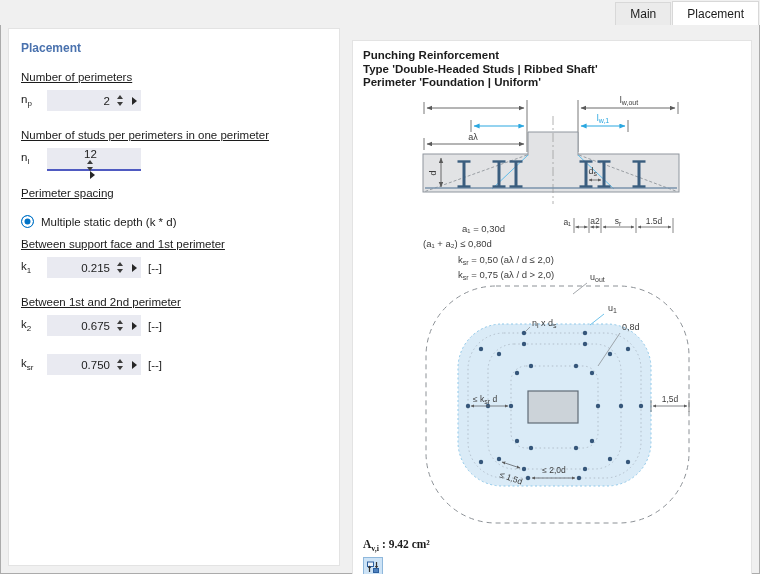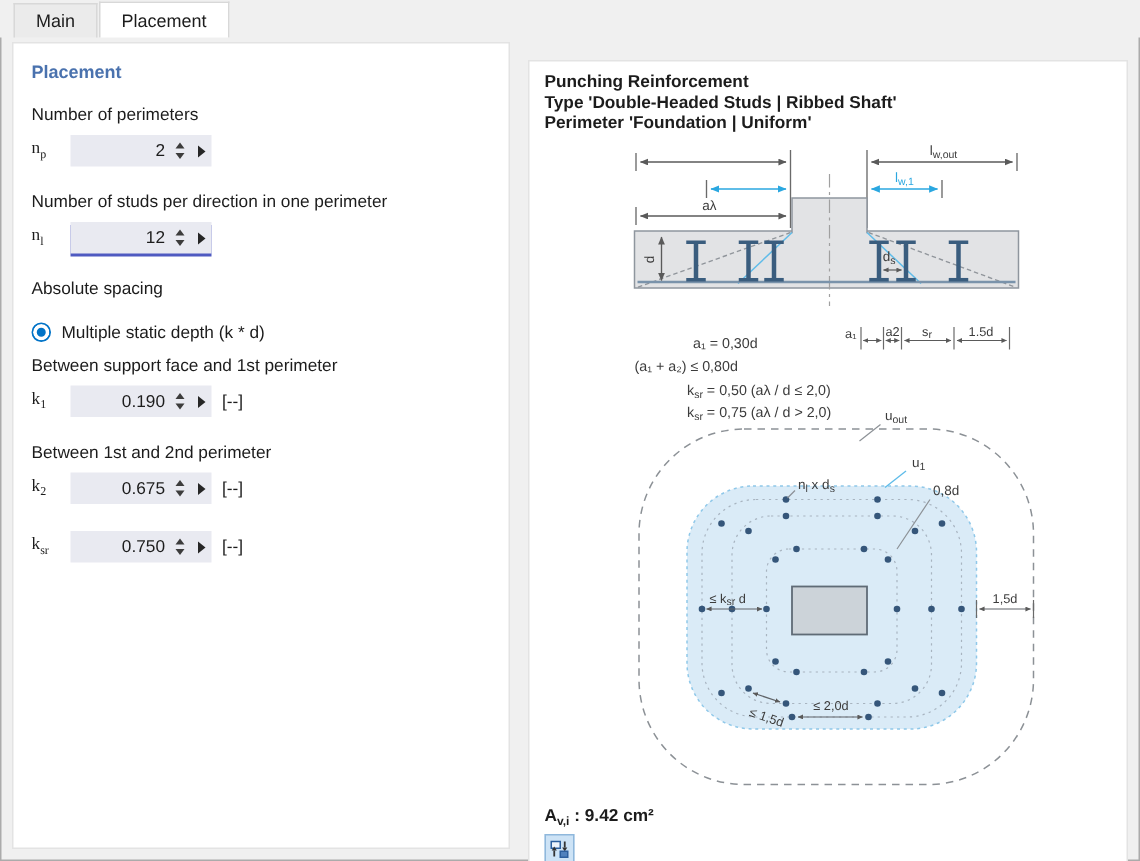--- a/index.html
+++ b/index.html
@@ -1,52 +1,52 @@
 <!DOCTYPE html>
 <html><head>
 <meta charset="utf-8">
 <style>
   html,body{margin:0;padding:0;}
   body{width:760px;height:574px;background:#f0f0f0;font-family:"Liberation Sans",sans-serif;color:#1c1c1c;position:relative;overflow:hidden;}
   .frame{position:absolute;inset:0;border:1px solid #ababab;box-sizing:border-box;}
   
-  .tabbar{position:absolute;left:0;top:0;right:0;height:25px;display:flex;align-items:flex-end;padding-left:9px;background:#f0f0f0;}
+  .tabbar{position:absolute;left:0;top:0;right:0;height:25px;display:flex;align-items:flex-end;padding-left:9px;background:#f0f0f0;justify-content:flex-end;}
   .tab{height:23px;line-height:23px;padding:0 14px;font-size:12px;border:1px solid #d8d8d8;border-bottom:none;background:#ebebeb;margin-right:1px;box-sizing:border-box;}
   .tab.active{background:#ffffff;height:24px;line-height:24px;}
   
   .panel{position:absolute;background:#fff;border:1px solid #e3e3e3;box-sizing:border-box;overflow:hidden;}
   #left-panel{left:8px;top:28px;width:332px;height:538px;padding:10px 10px;}
   #right-panel{left:352px;top:40px;width:400px;height:538px;padding:8px 8px;}
   .sec-title{color:#4a72ae;font-weight:bold;font-size:12px;margin:2px 0 16px 2px;}
-  .lbl{font-size:11.5px;margin:0 0 7px 2px;}
+  .lbl{font-size:11.5px;margin:0 0 7px 2px;text-decoration:underline;}
   .frow{display:flex;align-items:center;margin:0 0 18px 2px;}
-  .fsym{width:26px;font-size:11.5px;font-family:Liberation Serif, serif;}
+  .fsym{width:26px;font-size:11.5px;}
   sub{font-size:8px;}
   .fbox{width:94px;height:21px;background:#e9eaf1;display:flex;align-items:center;box-sizing:border-box;}
-  .fbox.focus{box-shadow:0 2px 0 0 #4f5ac1;}
+  .fbox.focus{box-shadow:0 2px 0 0 #4f5ac1;flex-direction:column;}
   .fval{flex:1;text-align:right;font-size:11.5px;padding-right:7px;}
   .spin{display:flex;flex-direction:column;justify-content:center;gap:3px;width:9px;margin-right:6px;cursor:pointer;}
   .spin .up{width:0;height:0;border-left:3.5px solid transparent;border-right:3.5px solid transparent;border-bottom:4px solid #3c3c3c;}
   .spin .dn{width:0;height:0;border-left:3.5px solid transparent;border-right:3.5px solid transparent;border-top:4px solid #3c3c3c;}
   .play{width:0;height:0;border-top:4px solid transparent;border-bottom:4px solid transparent;border-left:5px solid #262626;margin-right:4px;cursor:pointer;}
   .funit{font-size:11.5px;margin-left:7px;}
   .radio-row{display:flex;align-items:center;gap:7px;margin:16px 0 10px 2px;font-size:11.5px;}
   .radio{width:13px;height:13px;border-radius:50%;box-sizing:border-box;flex:0 0 auto;}
   .radio.sel{background:#0173c7;border:1px solid #0173c7;box-shadow:inset 0 0 0 2.5px #fff;}
   .radio.unsel{background:#fff;border:1px solid #8b8b8b;}
   .indent{}
   
   .rp-head{font-size:11.5px;font-weight:bold;line-height:13.5px;margin-left:2px;}
   svg text{font-family:"Liberation Sans",sans-serif;fill:#3c3c3c;}
   .svlab{font-size:9px;}
   .svlab-b{font-size:9px;fill:#2aa7e0;}
   .svf{font-size:9.5px;}
   .svdim{font-size:8.5px;}
   .ss{font-size:7px;}
-  .result{font-size:11.5px;font-weight:bold;margin:4px 0 4px 2px;}
+  .result{font-size:11.5px;font-weight:bold;margin:4px 0 4px 2px;font-family:Liberation Serif, serif;}
   .icon-btn{width:20px;height:20px;background:#cde3f6;border:1px solid #8fb8dc;box-sizing:border-box;display:flex;align-items:center;justify-content:center;cursor:pointer;margin-left:2px;}
 </style>
 </head>
 <body>
 
 <div class="frame"></div>
 
 <div class="tabbar">
   <div class="tab">Main</div>
   <div class="tab active">Placement</div>
@@ -61,45 +61,45 @@
     <div class="fbox">
       <span class="fval">2</span>
       <span class="spin">
           <i class="up"></i>
           <i class="dn"></i>
         </span>
       <span class="play"></span>
     </div>
   </div>
 
-  <div class="lbl">Number of studs per direction in one perimeter</div>
+  <div class="lbl">Number of studs per perimeters in one perimeter</div>
   <div class="frow">
     <span class="fsym"><span>n</span><sub>l</sub></span>
     <div class="fbox focus">
       <span class="fval">12</span>
       <span class="spin">
           <i class="up"></i>
           <i class="dn"></i>
         </span>
       <span class="play"></span>
     </div>
   </div>
 
-  <div class="lbl" style="margin-top:4px;">Absolute spacing</div>
+  <div class="lbl" style="margin-top:4px;">Perimeter spacing</div>
   <div class="radio-row">
     <span class="radio sel"></span>
     <span>Multiple static depth (k * d)</span>
   </div>
 
   <div class="indent">
     <div class="lbl">Between support face and 1st perimeter</div>
     <div class="frow">
       <span class="fsym"><span>k</span><sub>1</sub></span>
       <div class="fbox">
-        <span class="fval">0.190</span>
+        <span class="fval">0.215</span>
         <span class="spin">
             <i class="up"></i>
             <i class="dn"></i>
           </span>
         <span class="play"></span>
       </div>
       <span class="funit">[--]</span>
     </div>
 
     <div class="lbl">Between 1st and 2nd perimeter</div>

